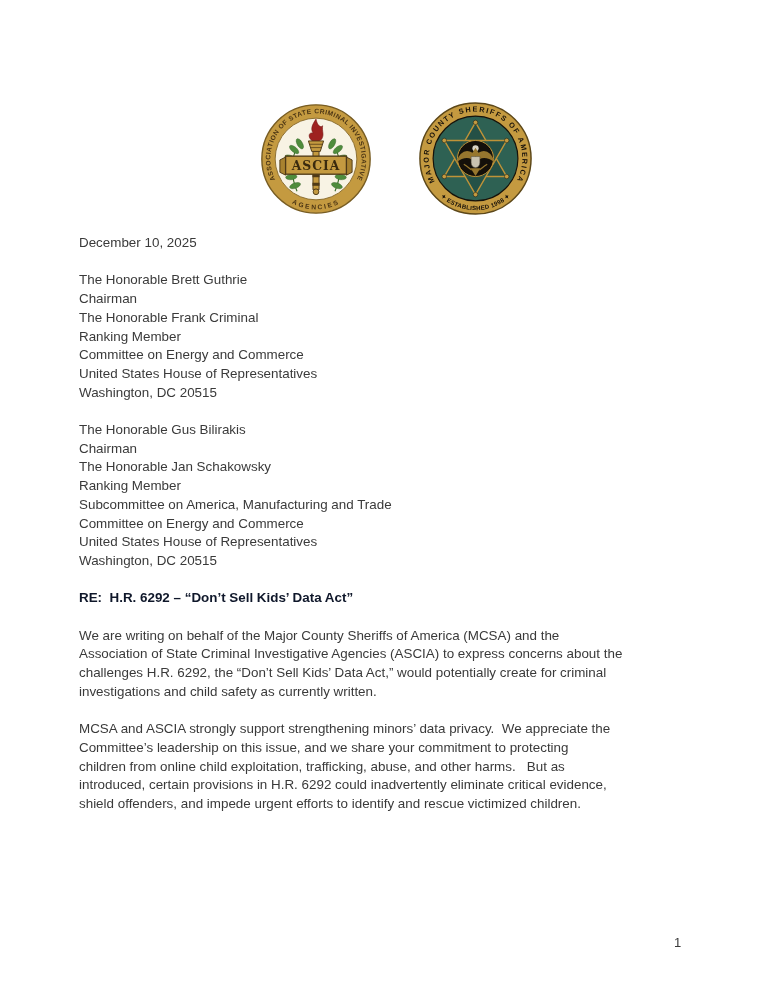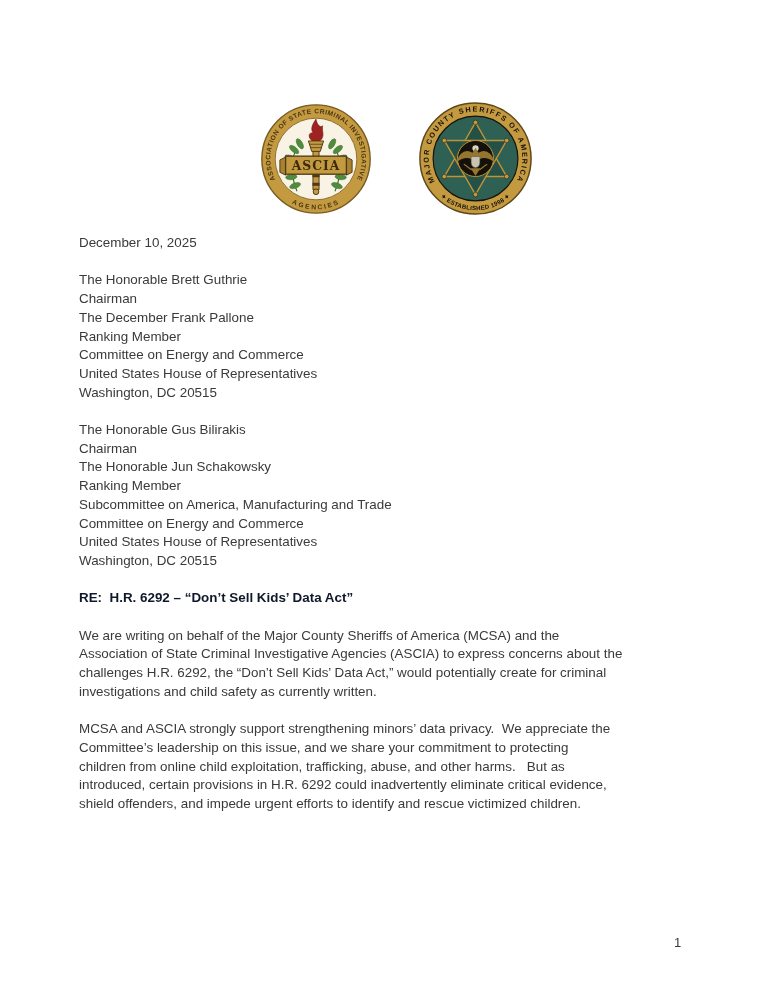--- a/index.html
+++ b/index.html
@@ -158,31 +158,31 @@
   </svg>
 
   <div class="letter">
     <div class="block">
       <div class="line">December 10, 2025</div>
     </div>
 
     <div class="block">
       <div class="line">The Honorable Brett Guthrie</div>
       <div class="line">Chairman</div>
-      <div class="line">The December Frank Pallone</div>
+      <div class="line">The Honorable Frank Criminal</div>
       <div class="line">Ranking Member</div>
       <div class="line">Committee on Energy and Commerce</div>
       <div class="line">United States House of Representatives</div>
       <div class="line">Washington, DC 20515</div>
     </div>
 
     <div class="block">
       <div class="line">The Honorable Gus Bilirakis</div>
       <div class="line">Chairman</div>
-      <div class="line">The Honorable Jun Schakowsky</div>
+      <div class="line">The Honorable Jan Schakowsky</div>
       <div class="line">Ranking Member</div>
       <div class="line">Subcommittee on America, Manufacturing and Trade</div>
       <div class="line">Committee on Energy and Commerce</div>
       <div class="line">United States House of Representatives</div>
       <div class="line">Washington, DC 20515</div>
     </div>
 
     <div class="re-line">RE:  H.R. 6292 – “Don’t Sell Kids’ Data Act”</div>
 
 

